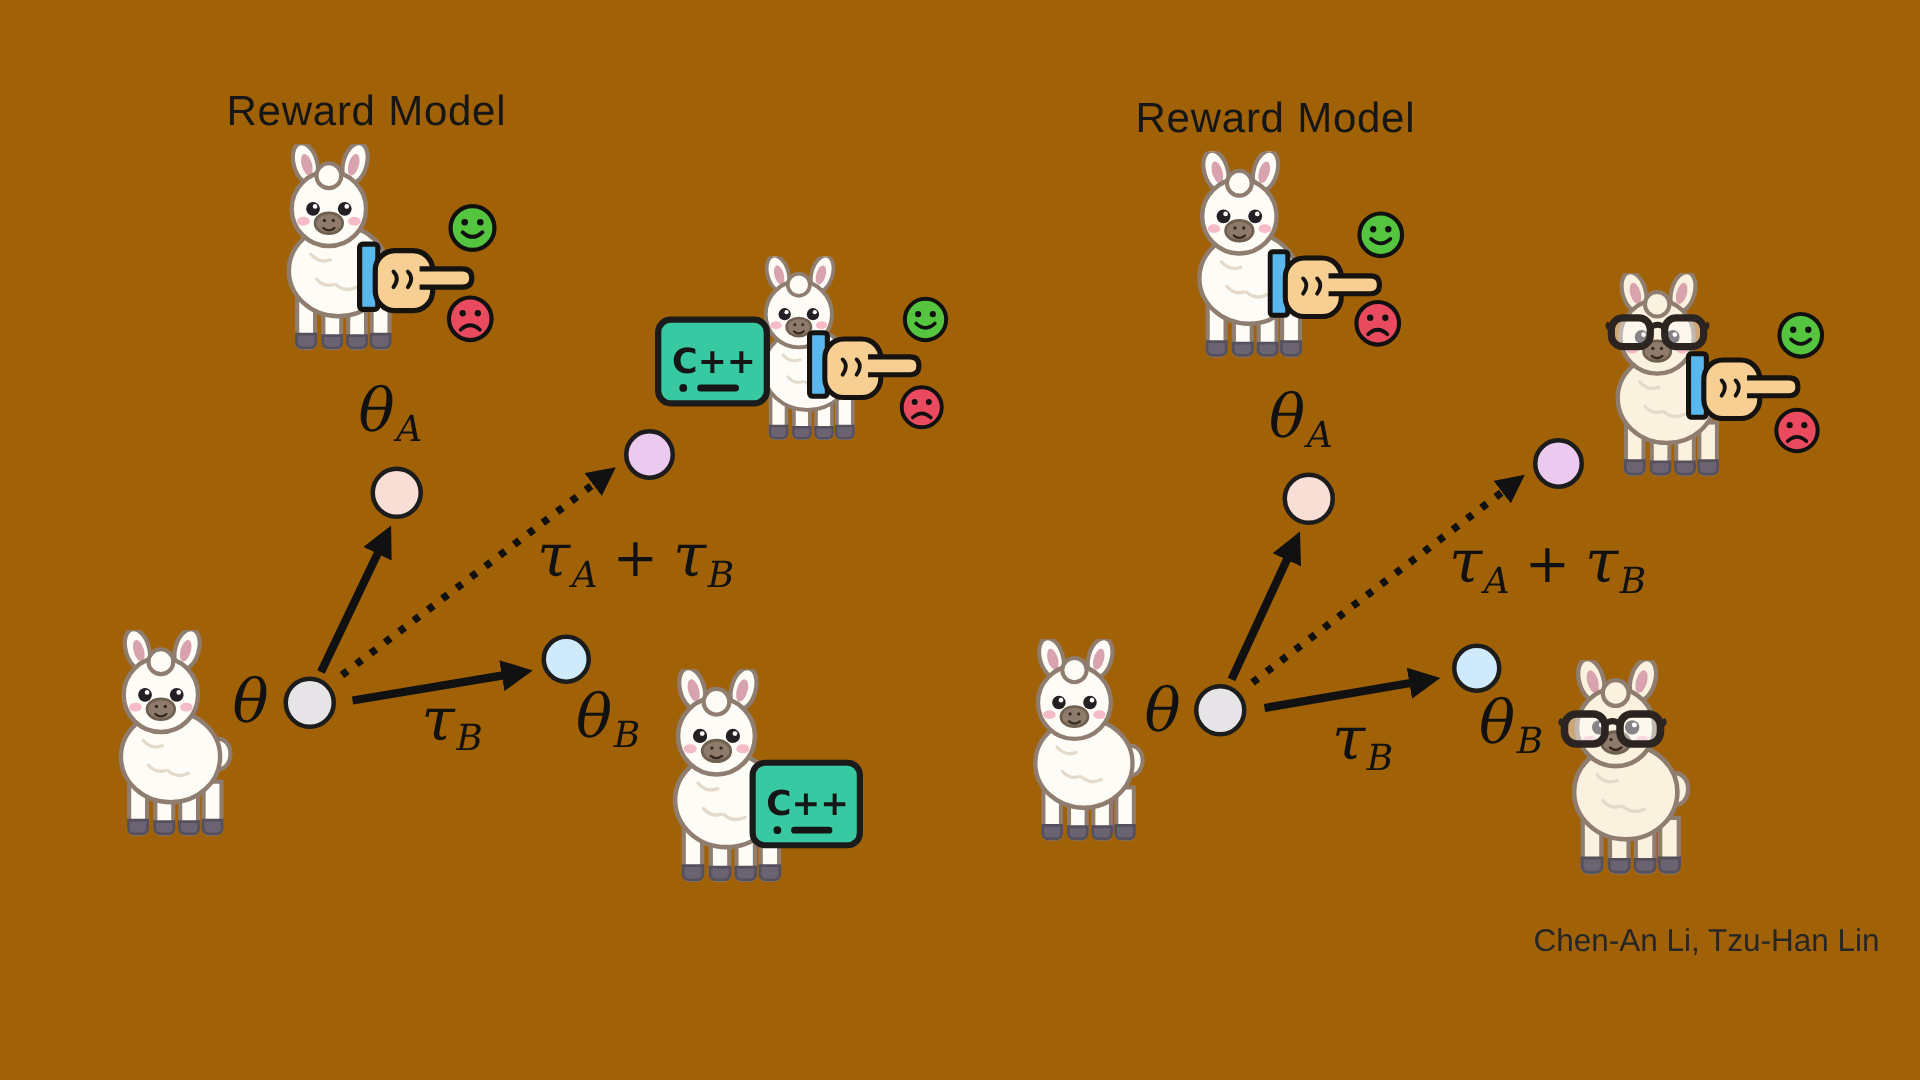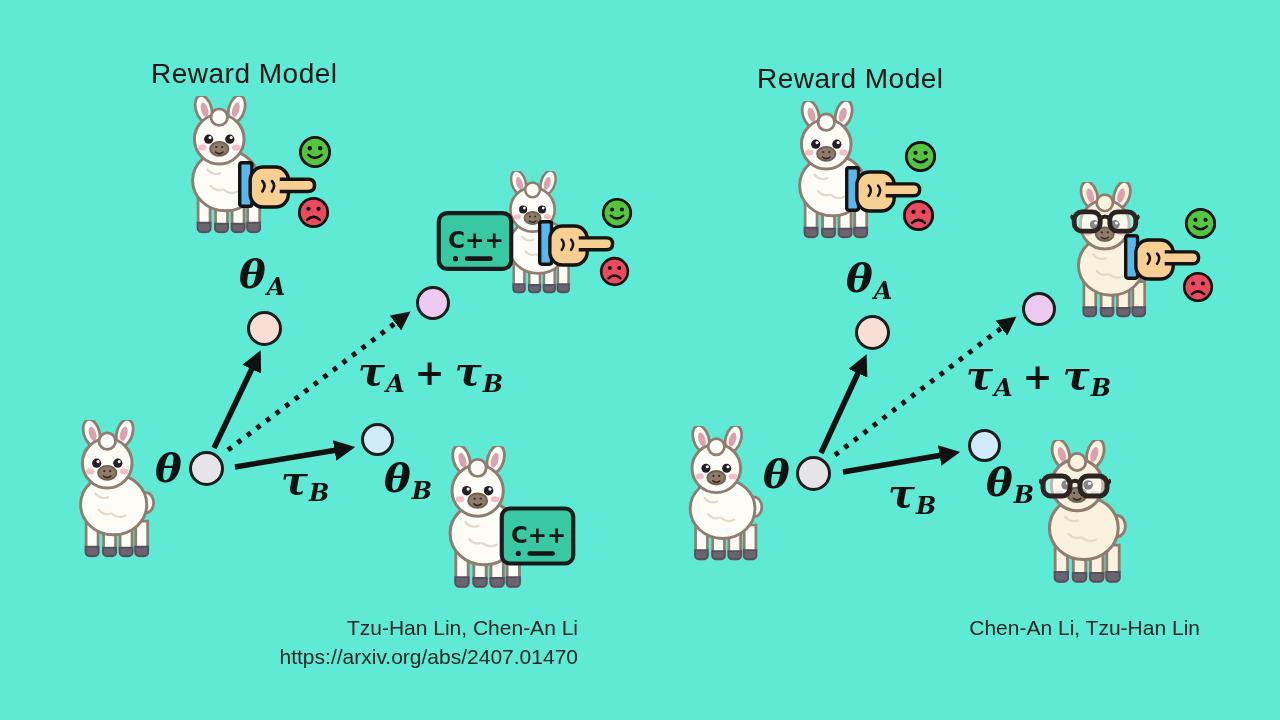--- a/index.html
+++ b/index.html
@@ -1,28 +1,28 @@
 <!DOCTYPE html>
 <html><head>
 <meta charset="utf-8">
 <style>
   * { margin:0; padding:0; box-sizing:border-box; }
   html,body { width:1280px; height:720px; background:#ffffff; overflow:hidden;
               font-family:"Liberation Sans", sans-serif; }
-  .canvas { position:relative; width:1280px; height:720px; background:#5eead4; }
+  .canvas { position:relative; width:1280px; height:720px; background:#a16207; }
   .panel { position:absolute; inset:0; }
   .abs { position:absolute; }
   .title { position:absolute; font-size:28px; letter-spacing:.5px; color:#161616; }
   .node { position:absolute; border:3px solid #1c1c1c; border-radius:50%; }
   .node-gray   { background:#e6e4e6; }
   .node-pink   { background:#f8ded5; }
   .node-blue   { background:#cfeafa; }
   .node-purple { background:#ecc9ef; }
   .mlabel { position:absolute; font-family:"DejaVu Serif", serif; font-style:italic;
-            font-weight:bold; color:#111; white-space:nowrap; line-height:1; }
+            font-weight:normal; color:#111; white-space:nowrap; line-height:1; }
   .mbase { font-size:40px; }
   .msub  { font-size:24px; vertical-align:-7px; margin-left:1px; }
   .plus  { font-size:36px; font-style:normal; margin:0 10px; }
   .cite  { position:absolute; width:348px; text-align:right; font-size:21px;
            line-height:29px; color:#262626; }
   svg.icon { position:absolute; overflow:visible; }
   .lf { fill:var(--lf,#fefcf7); }
   .llama-cream { --lf:#faf2df; }
 </style>
 </head>
@@ -184,24 +184,20 @@
     <div class="mlabel" style="left:281px;top:460px">
       <span class="mbase">τ</span><span class="msub">B</span>
     </div>
     <div class="mlabel" style="left:384px;top:458px">
       <span class="mbase">θ</span><span class="msub">B</span>
     </div>
     <div class="mlabel" style="left:358px;top:351px">
       <span class="mbase">τ</span><span class="msub">A</span><span class="plus">+</span><span class="mbase">τ</span><span class="msub">B</span>
     </div>
 
-    <div class="cite" style="left:230px;top:613px">
-      <div>Tzu-Han Lin, Chen-An Li</div>
-      <div>https://arxiv.org/abs/2407.01470</div>
-    </div>
   </section>
 
   <section class="panel">
     <div class="title" style="left:757px;top:63px">Reward Model</div>
 
     <svg class="icon" style="left:783px;top:101px" width="92" height="147" viewBox="0 0 100 160">
         <use href="#sym-llama"></use>
       </svg>
     <svg class="icon" style="left:845px;top:163px" width="78" height="52" viewBox="0 0 92 60">
         <use href="#sym-hand"></use>
@@ -254,18 +250,18 @@
     <div class="mlabel" style="left:888px;top:473px">
       <span class="mbase">τ</span><span class="msub">B</span>
     </div>
     <div class="mlabel" style="left:986px;top:462px">
       <span class="mbase">θ</span><span class="msub">B</span>
     </div>
     <div class="mlabel" style="left:966px;top:355px">
       <span class="mbase">τ</span><span class="msub">A</span><span class="plus">+</span><span class="mbase">τ</span><span class="msub">B</span>
     </div>
 
-    <div class="cite" style="left:852px;top:613px">
+    <div class="cite" style="left:905px;top:613px">
       <div>Chen-An Li, Tzu-Han Lin</div>
     </div>
   </section>
 
 </div>
 
 </body></html>

